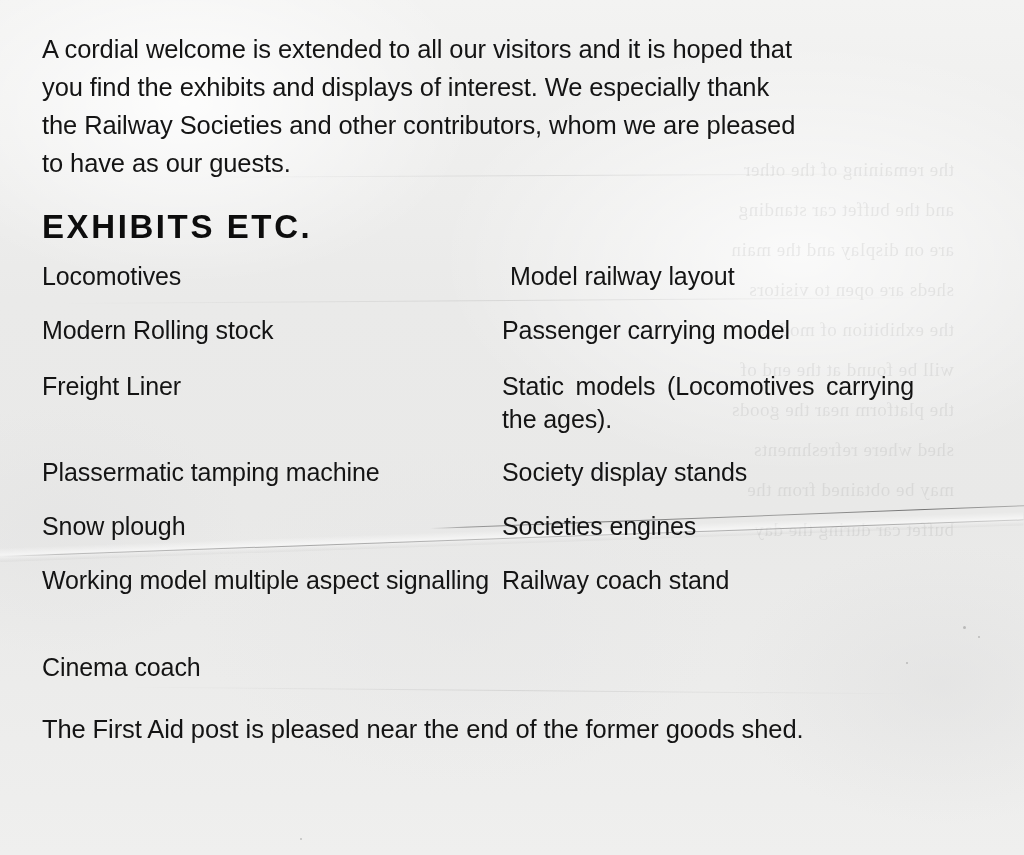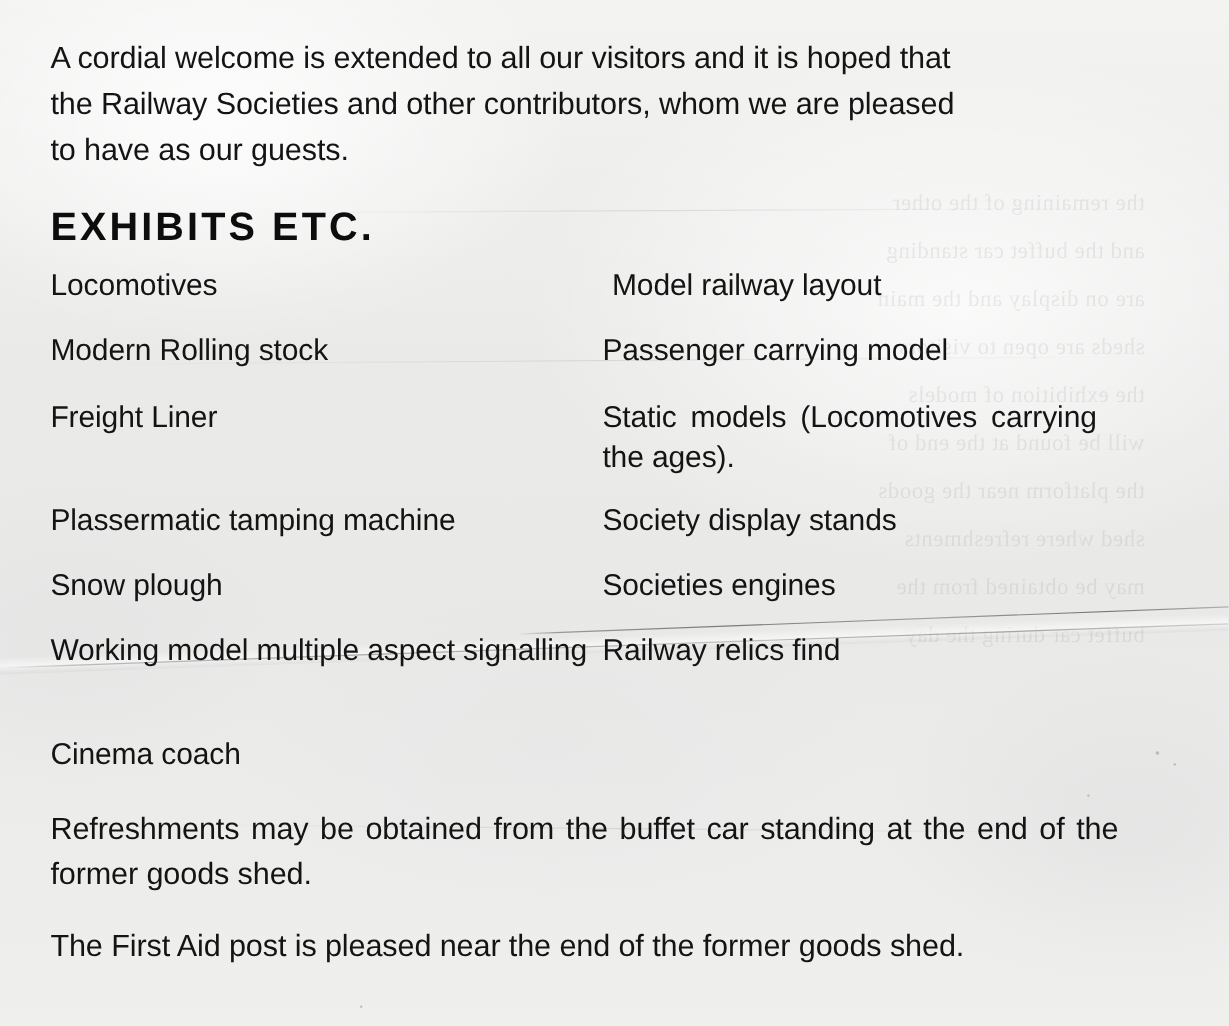--- a/index.html
+++ b/index.html
@@ -185,20 +185,23 @@
   <div class="speck" style="left:906px; top:662px; width:2px; height:2px;"></div>
   <div class="speck" style="left:300px; top:838px; width:2px; height:2px;"></div>
 
   <div class="content">
 
     <div class="intro">
       <p class="para">
           <span class="line">A cordial welcome is extended to all our visitors and it is hoped that</span>
         </p>
       <p class="para">
+          <span class="line">you find the exhibits and displays of interest.  We especially thank</span>
+        </p>
+      <p class="para">
           <span class="line">the Railway Societies and other contributors, whom we are pleased</span>
         </p>
       <p class="para nojust">
           <span class="line">to have as our guests.</span>
         </p>
     </div>
 
     <h2 class="section-title">EXHIBITS ETC.</h2>
 
     <div class="exhibits">
@@ -212,26 +215,25 @@
         <div class="exhibit-item justify" style="position:absolute; top:304px; left:0; width:448px;">Working model multiple aspect signalling</div>
         <div class="exhibit-item" style="position:absolute; top:391px; left:0; width:470px;">Cinema coach</div>
       </div>
 
       <div class="col col-right">
         <div class="exhibit-item" style="position:absolute; top:0px; left:8px; width:430px;">Model railway layout</div>
         <div class="exhibit-item" style="position:absolute; top:54px; left:0; width:430px;">Passenger carrying model</div>
         <div class="exhibit-item justify" style="position:absolute; top:110px; left:0; width:412px;">Static models (Locomotives carrying the ages).</div>
         <div class="exhibit-item" style="position:absolute; top:196px; left:0; width:430px;">Society display stands</div>
         <div class="exhibit-item" style="position:absolute; top:250px; left:0; width:430px;">Societies engines</div>
-        <div class="exhibit-item" style="position:absolute; top:304px; left:0; width:430px;">Railway relics find</div>
+        <div class="exhibit-item" style="position:absolute; top:304px; left:0; width:430px;">Railway coach stand</div>
       </div>
 
       <div class="spacer-block"></div>
       <div style="height:140px;"></div>
     </div>
 
     <div class="closing">
-      <p class="para">Refreshments may be obtained from the buffet car standing at the end of the former goods shed.</p>
       <p class="para nojust">The First Aid post is pleased near the end of the former goods shed.</p>
     </div>
 
   </div>
 </div>
 
 </body></html>

